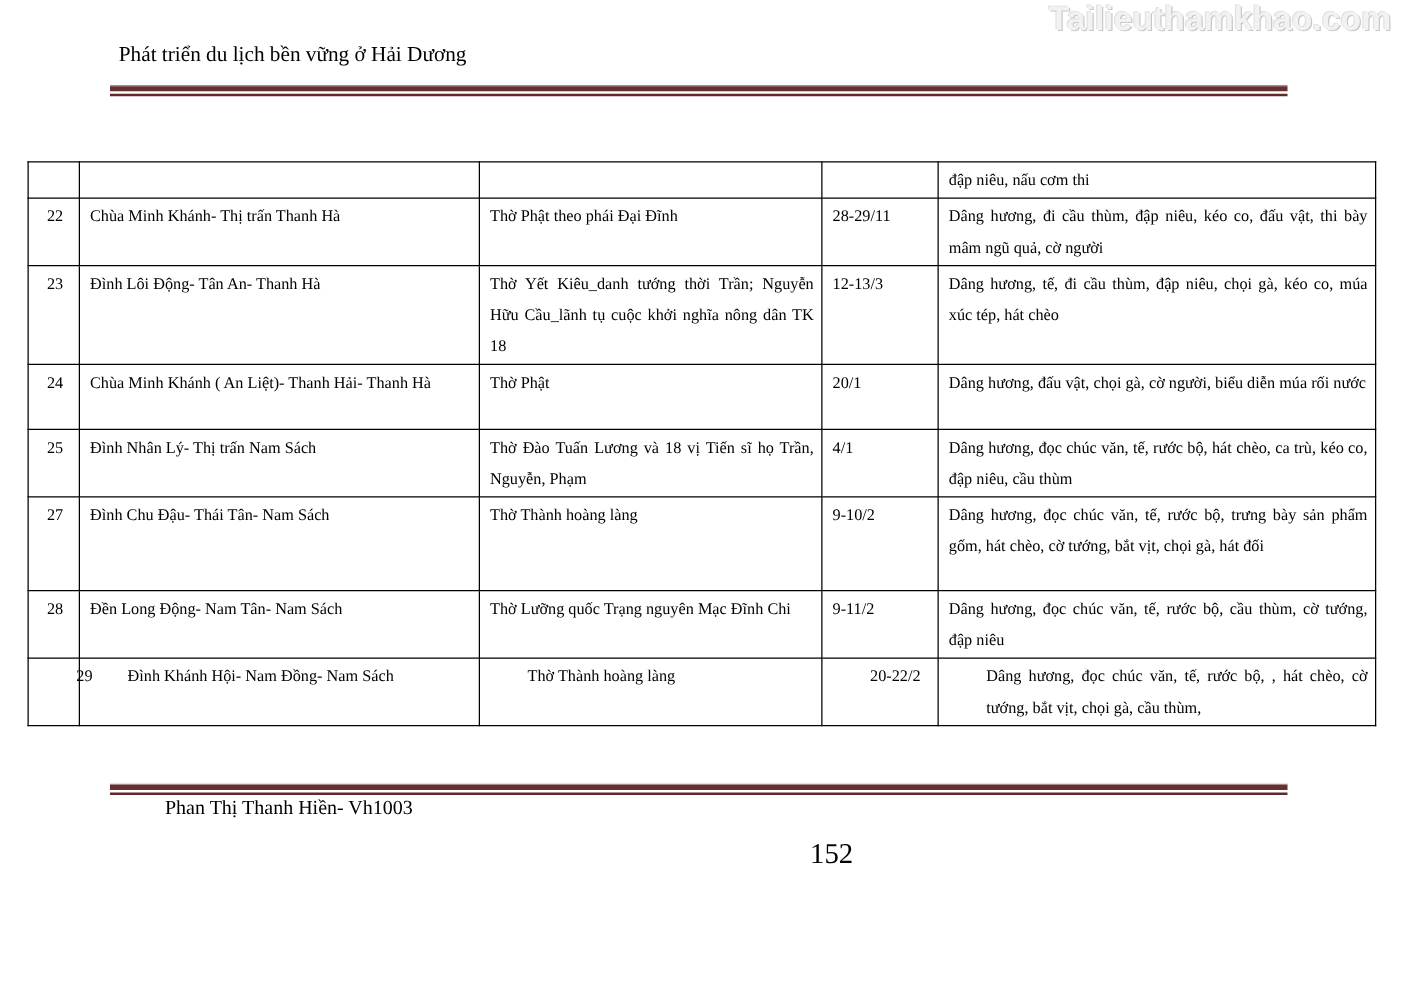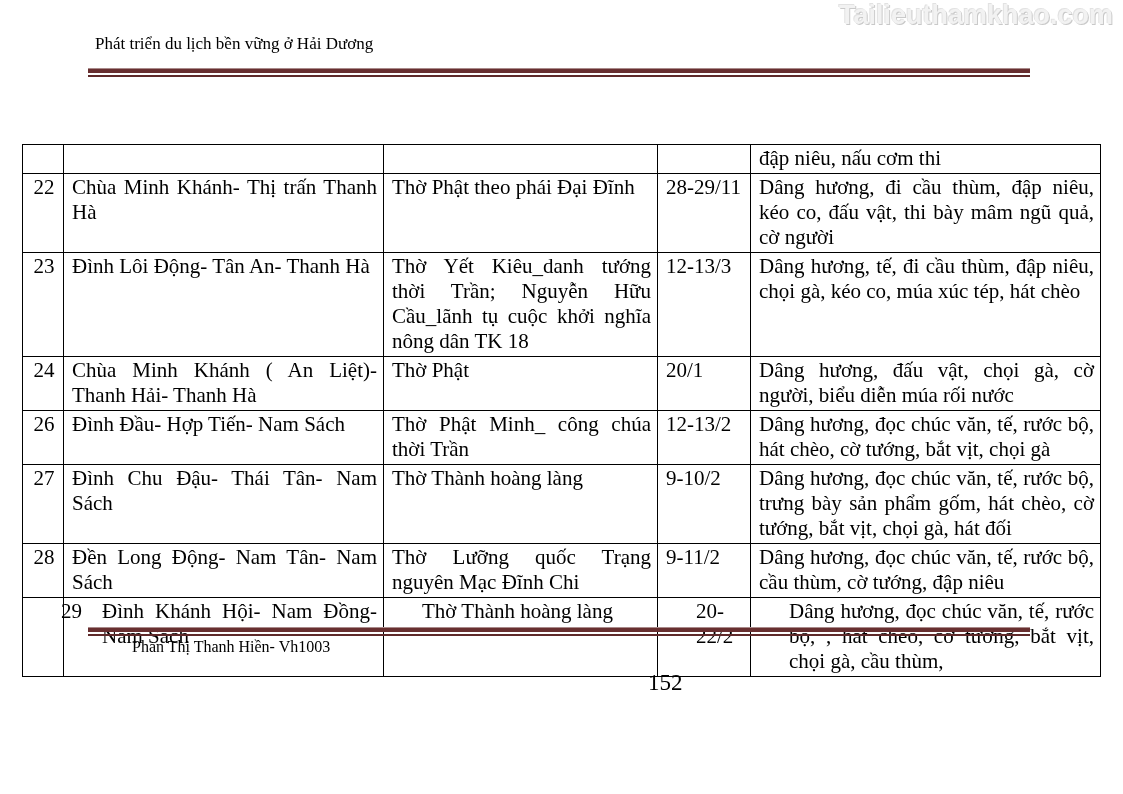--- a/index.html
+++ b/index.html
@@ -33,25 +33,25 @@
   }
   .rule .band-hi { height: 1px; background: #a98a8a; }
   .rule .band    { height: 4px; background: #682f30; }
   .rule .gap     { height: 2px; background: transparent; }
   .rule .thin    { height: 2px; background: #5f2a2a; }
   .rule-header { top: 68px; }
   .rule-footer { top: 627px; }
 
   
   table.main-table {
-    position: absolute; top: 144px; left: 22px;
+    position: absolute; top: 129px; left: 22px;
     width: 1078px;
     border-collapse: collapse;
     table-layout: fixed;
-    font-size: 21px;
+    font-size: 13px;
   }
   table.main-table td {
     border: 1px solid #000000;
     vertical-align: top;
     padding: 1px 6px 2px 8px;
     line-height: 25px;
   }
   td.c-no   { text-align: center; padding-left: 2px; padding-right: 2px; }
   td.c-name { text-align: justify; }
   td.c-worship { text-align: justify; }
@@ -123,26 +123,26 @@
       <td class="c-date">12-13/3</td>
       <td class="c-act">Dâng hương, tế, đi cầu thùm, đập niêu, chọi gà, kéo co, múa xúc tép, hát chèo</td>
     </tr>
     <tr class="r2">
       <td class="c-no">24</td>
       <td class="c-name">Chùa Minh Khánh ( An Liệt)- Thanh Hải- Thanh Hà</td>
       <td class="c-worship">Thờ Phật</td>
       <td class="c-date">20/1</td>
       <td class="c-act">Dâng hương, đấu vật, chọi gà, cờ người, biểu diễn múa rối nước</td>
     </tr>
-    <tr class="r4">
-      <td class="c-no">26</td>
-      <td class="c-name">Đình Đầu- Hợp Tiến- Nam Sách</td>
-      <td class="c-worship">Thờ Phật Minh_ công chúa thời Trần</td>
-      <td class="c-date">12-13/2</td>
-      <td class="c-act">Dâng hương, đọc chúc văn, tế, rước bộ, hát chèo, cờ tướng, bắt vịt, chọi gà</td>
+    <tr class="r3">
+      <td class="c-no">25</td>
+      <td class="c-name">Đình Nhân Lý- Thị trấn Nam Sách</td>
+      <td class="c-worship">Thờ Đào Tuấn Lương và 18 vị Tiến sĩ họ Trần, Nguyễn, Phạm</td>
+      <td class="c-date">4/1</td>
+      <td class="c-act">Dâng hương, đọc chúc văn, tế, rước bộ, hát chèo, ca trù, kéo co, đập niêu, cầu thùm</td>
     </tr>
     <tr class="r5">
       <td class="c-no">27</td>
       <td class="c-name">Đình Chu Đậu- Thái Tân- Nam Sách</td>
       <td class="c-worship">Thờ Thành hoàng làng</td>
       <td class="c-date">9-10/2</td>
       <td class="c-act">Dâng hương, đọc chúc văn, tế, rước bộ, trưng bày sản phẩm gốm, hát chèo, cờ tướng, bắt vịt, chọi gà, hát đối</td>
     </tr>
     <tr class="r6">
       <td class="c-no">28</td>

